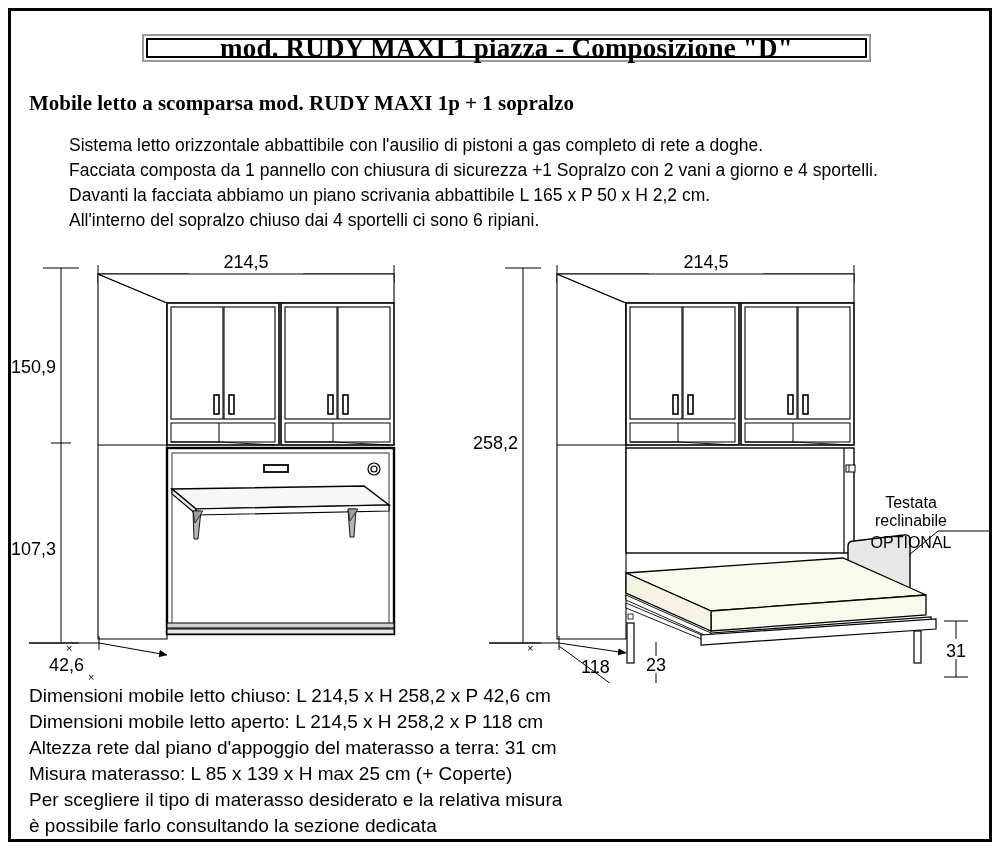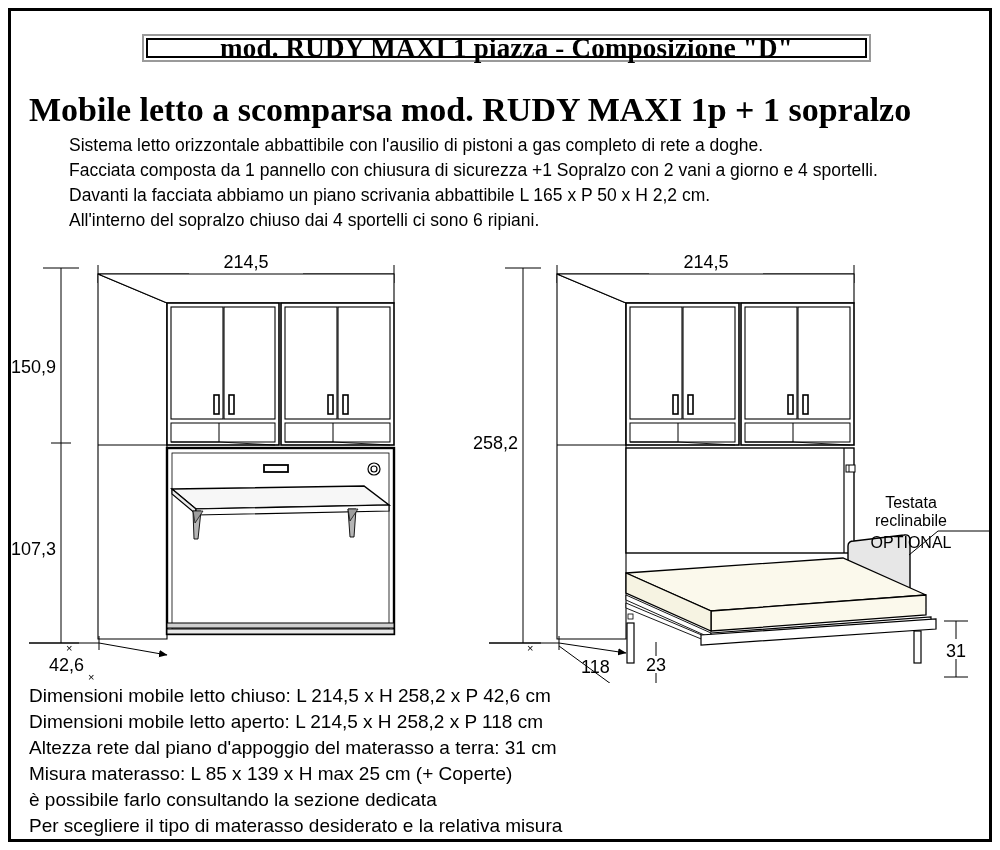--- a/index.html
+++ b/index.html
@@ -44,21 +44,21 @@
     letter-spacing: 0.2px;
     white-space: nowrap;
   }
 
   
   .heading {
     position: absolute;
     left: 18px; top: 80px;
     font-family: "Liberation Serif", serif;
     font-weight: bold;
-    font-size: 34px;
+    font-size: 21px;
     color: #000;
     white-space: nowrap;
   }
   .desc-block {
     position: absolute;
     left: 18px; top: 122px;
     width: 960px;
   }
   .desc-line {
     font-family: "Liberation Sans", sans-serif;
@@ -333,17 +333,17 @@
         </g>
       </g>
     </svg>
   </div>
 
   <div class="spec-block">
     <div class="spec-line">Dimensioni mobile letto chiuso: L 214,5 x H 258,2 x P 42,6 cm</div>
     <div class="spec-line">Dimensioni mobile letto aperto: L 214,5 x H 258,2 x P 118 cm</div>
     <div class="spec-line">Altezza rete dal piano d'appoggio del materasso a terra: 31 cm</div>
     <div class="spec-line">Misura materasso: L 85 x 139 x H max 25 cm (+ Coperte)</div>
+    <div class="spec-line">Per scegliere il tipo di materasso desiderato e la relativa misura</div>
     <div class="spec-line">è possibile farlo consultando la sezione dedicata</div>
-    <div class="spec-line">Per scegliere il tipo di materasso desiderato e la relativa misura</div>
   </div>
 
 </div>
 
 </body></html>

